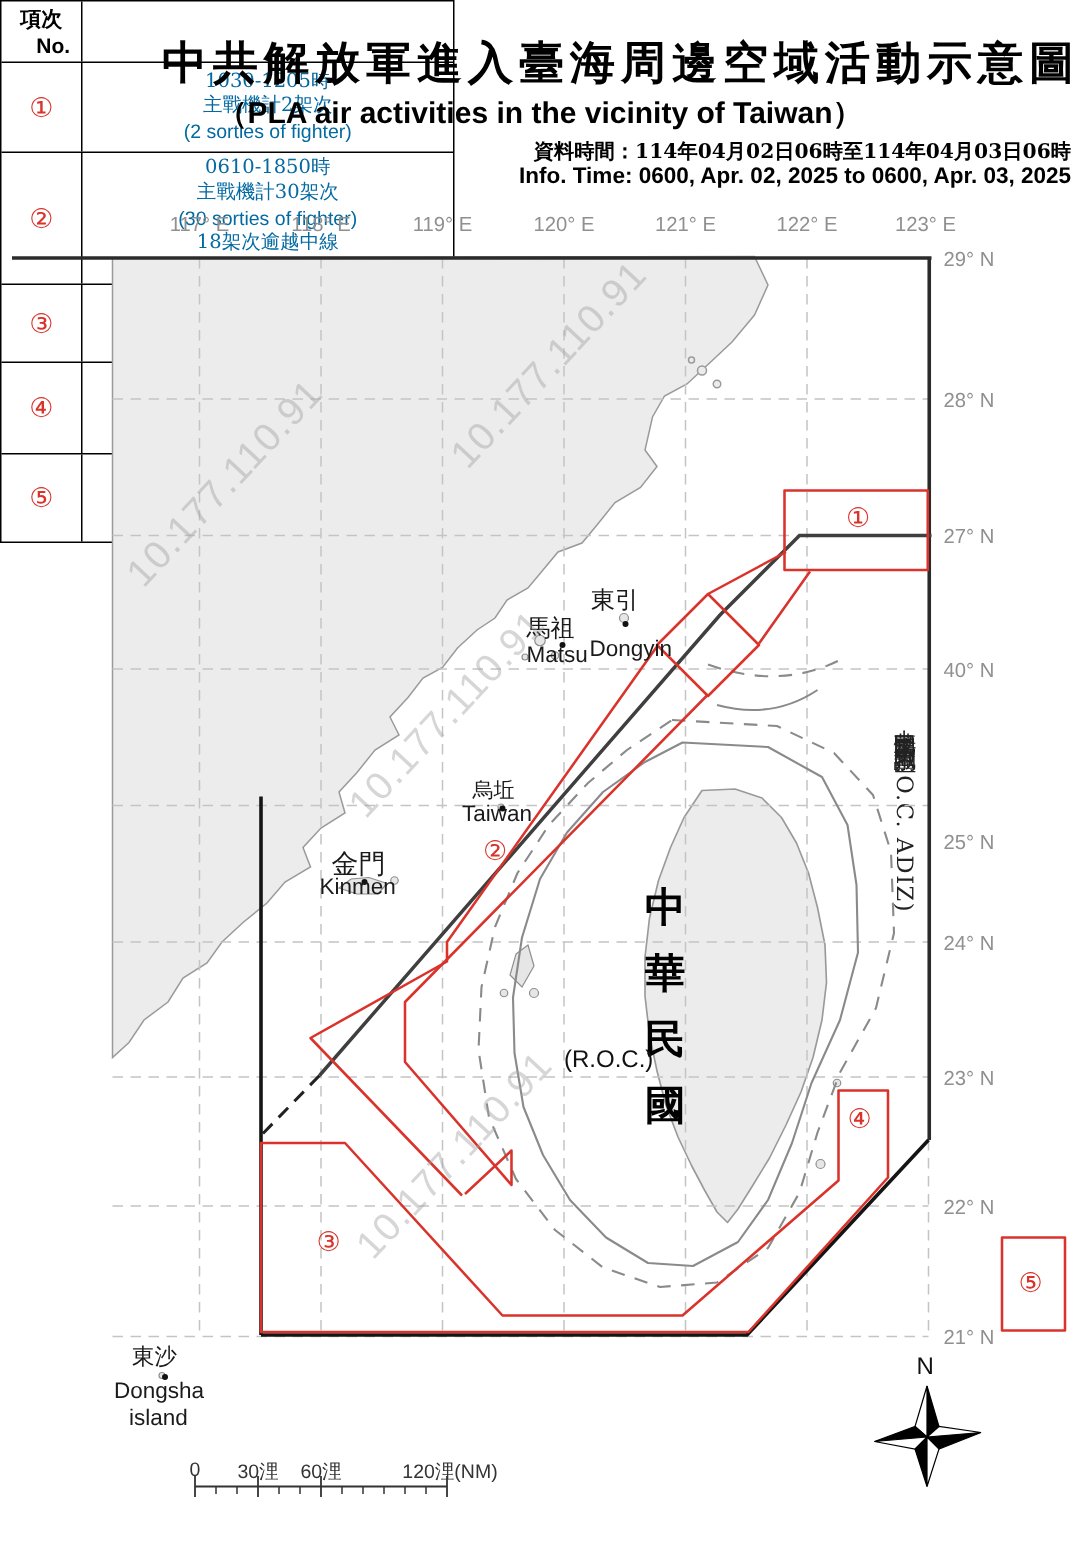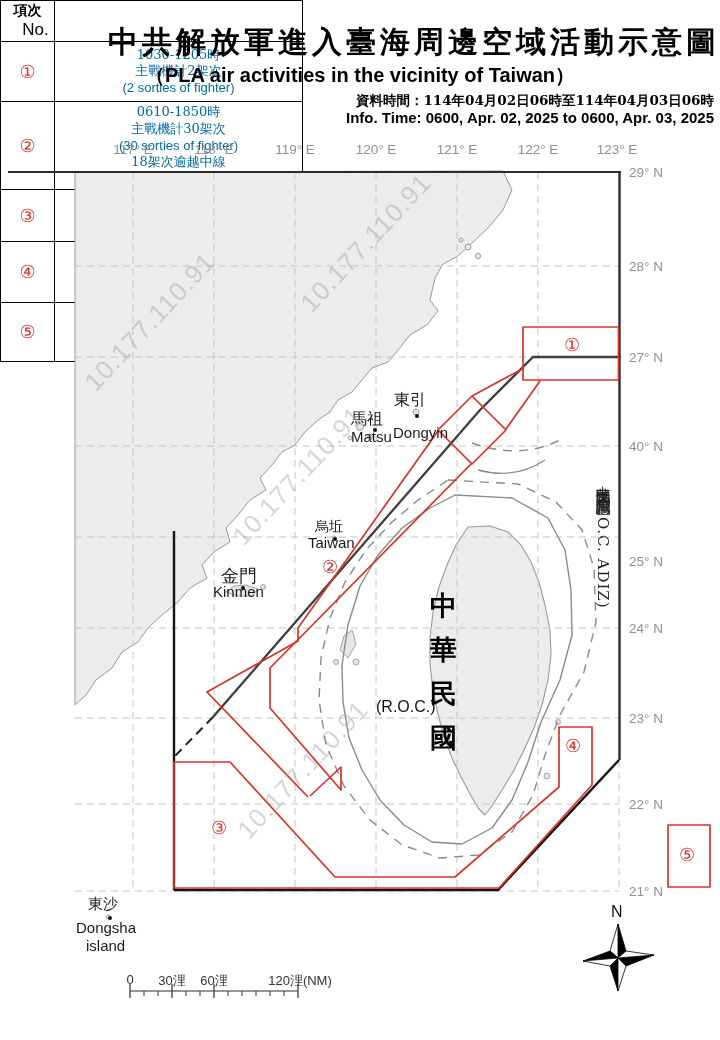--- a/index.html
+++ b/index.html
@@ -37,21 +37,21 @@
   .tc-no {
     width:54px; border-right:1px solid #000; display:flex;
     flex-direction:column; align-items:center; justify-content:center;
     text-align:center;
   }
   .tc-body {
     flex:1; display:flex; flex-direction:column; align-items:center;
     justify-content:center; text-align:center; padding:1px 0;
   }
   .hdr-cjk { font-weight:bold; font-size:14px; font-family:"DejaVu Serif", serif; }
-  .hdr-en  { font-weight:normal; font-size:17px;margin-left:16px; }
+  .hdr-en  { font-weight:bold; font-size:14px;margin-left:16px; }
   .hdr-en2 { font-size:14px; }
   .circ-no { color:#d9332b; font-size:18px; line-height:1; }
   .cline-cjk { font-size:13px; line-height:1.32; font-family:"DejaVu Serif", serif; color:#111; }
   .cline { font-size:13px; line-height:1.28; color:#0369a1; white-space:nowrap; }
   .cline.small { font-size:12.3px; }
   
   .lon-label, .lat-label { color:#909090; font-size:13.5px; white-space:nowrap; }
   .lon-label { transform:translateX(-50%); }
   .place-cjk { font-family:"DejaVu Serif", serif; color:#1a1a1a; white-space:nowrap; }
   .place-en  { color:#1a1a1a; font-size:15px; white-space:nowrap; }

